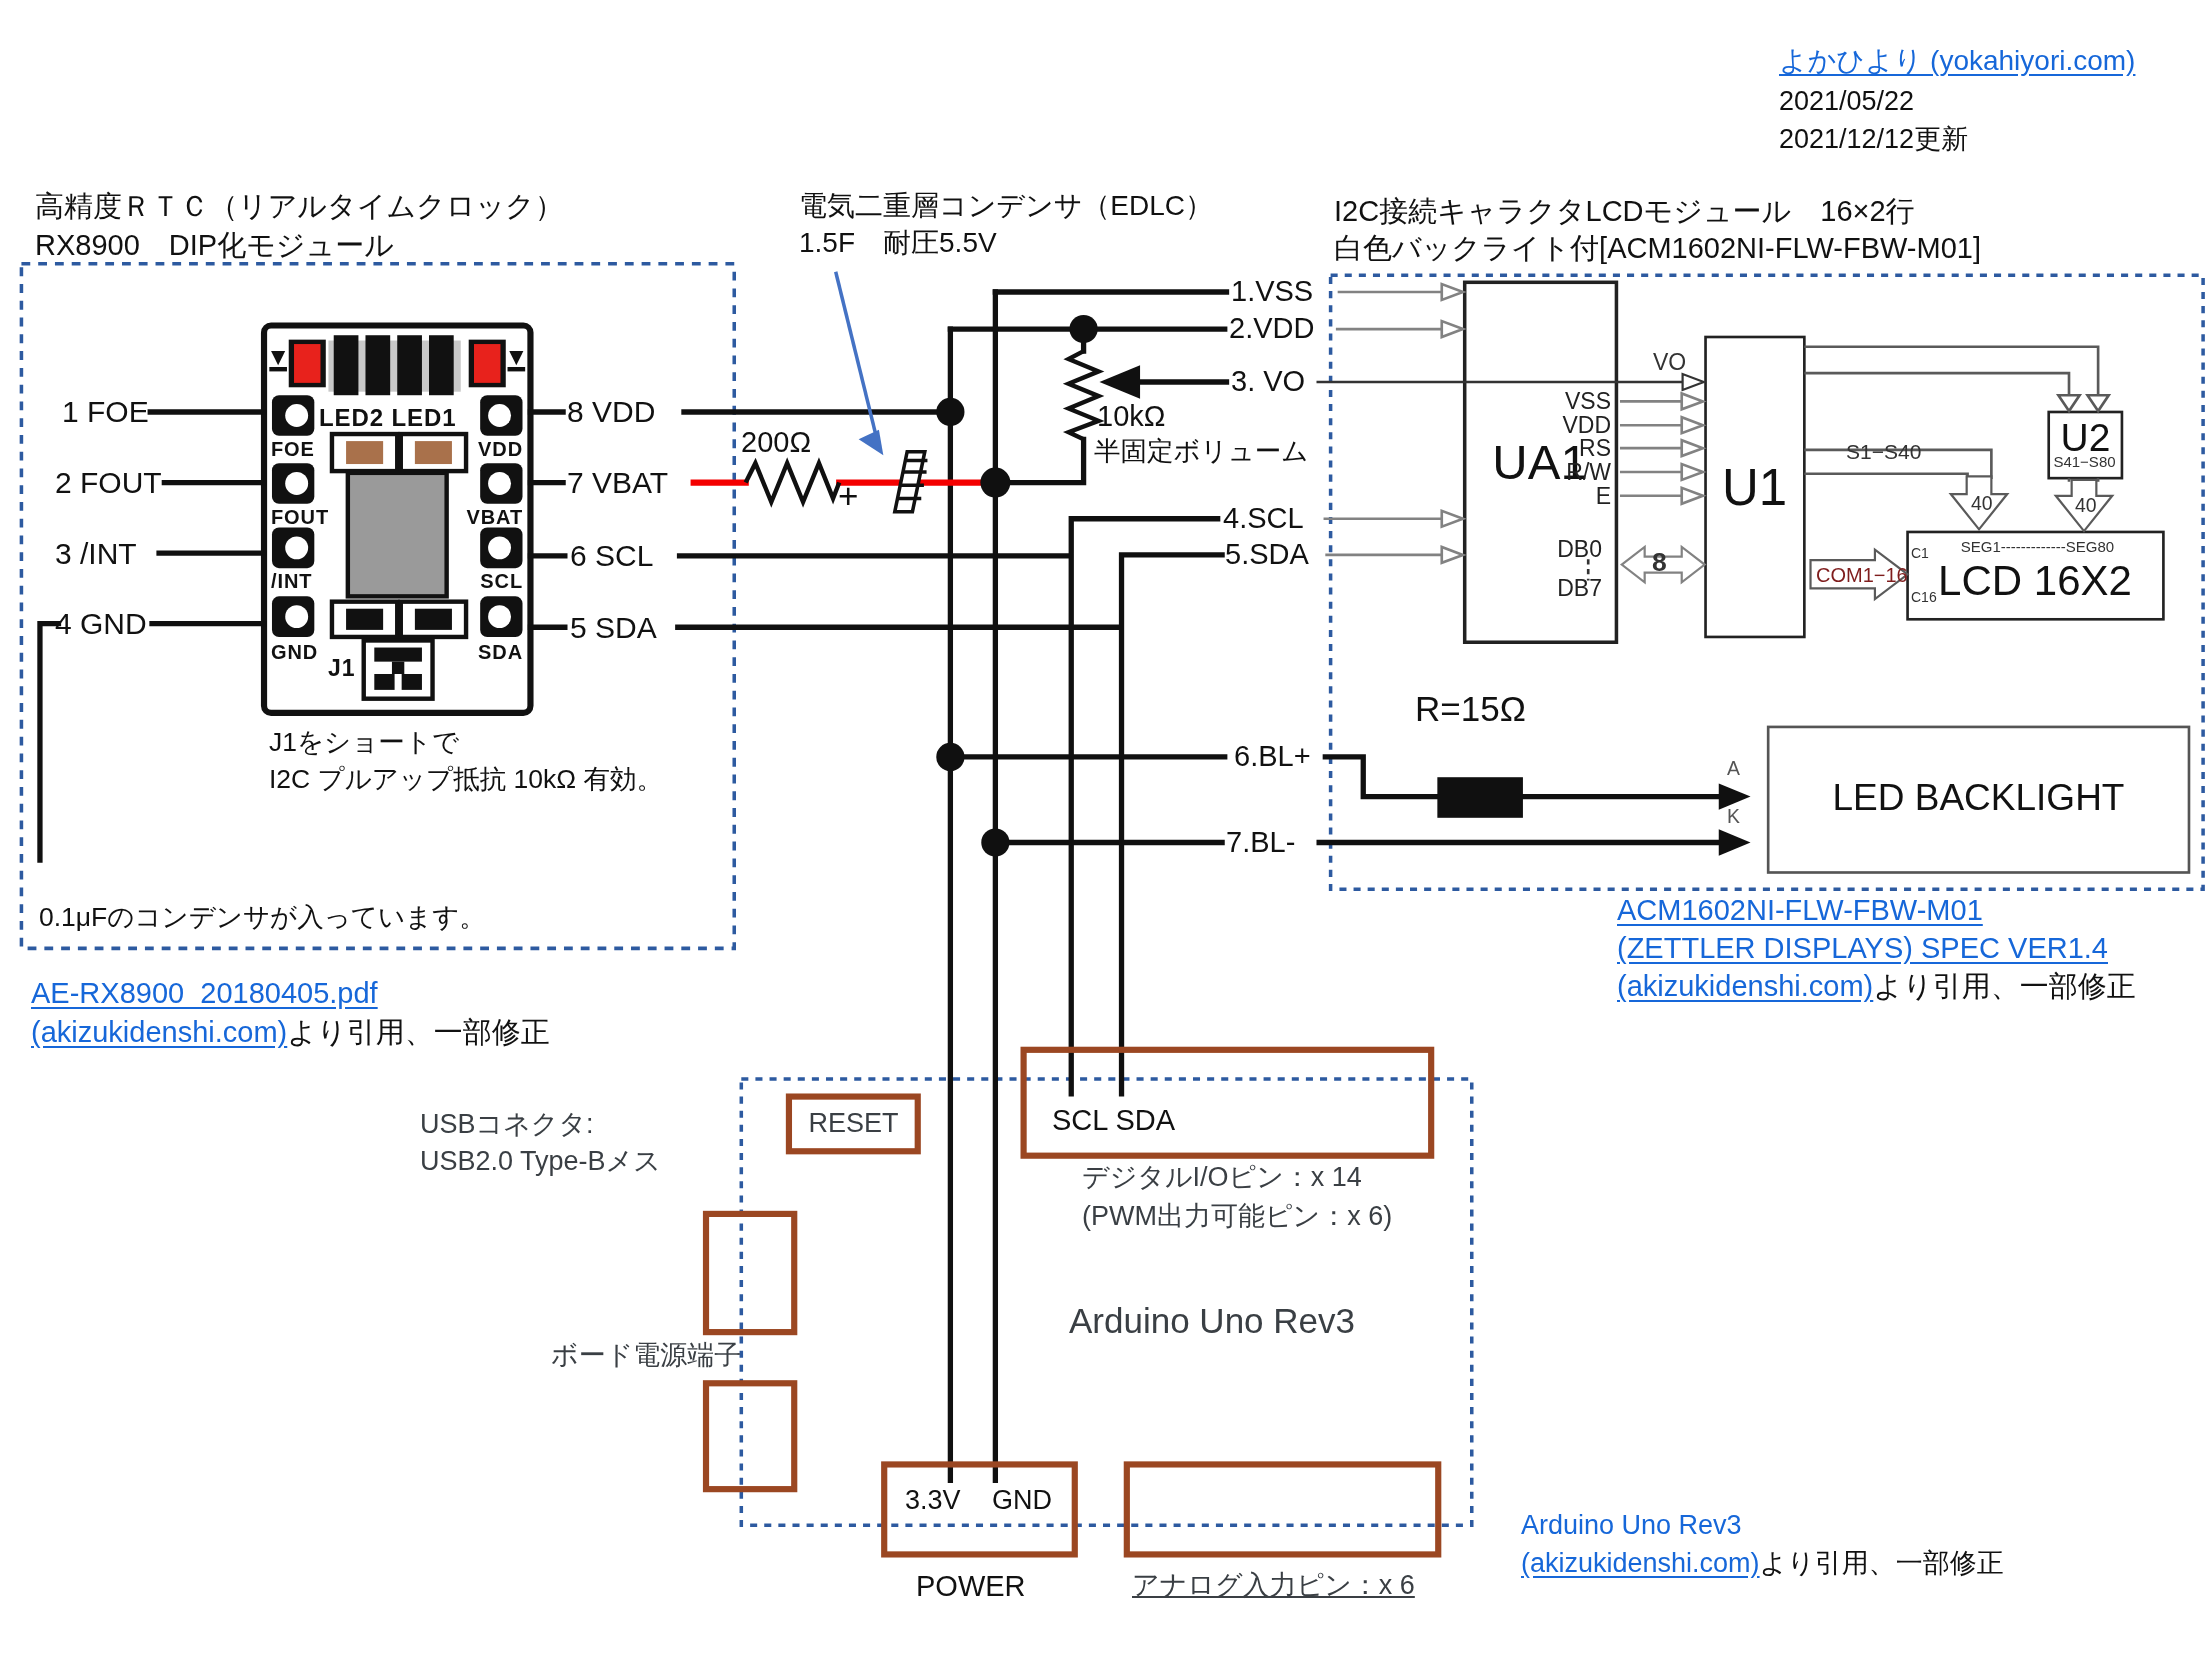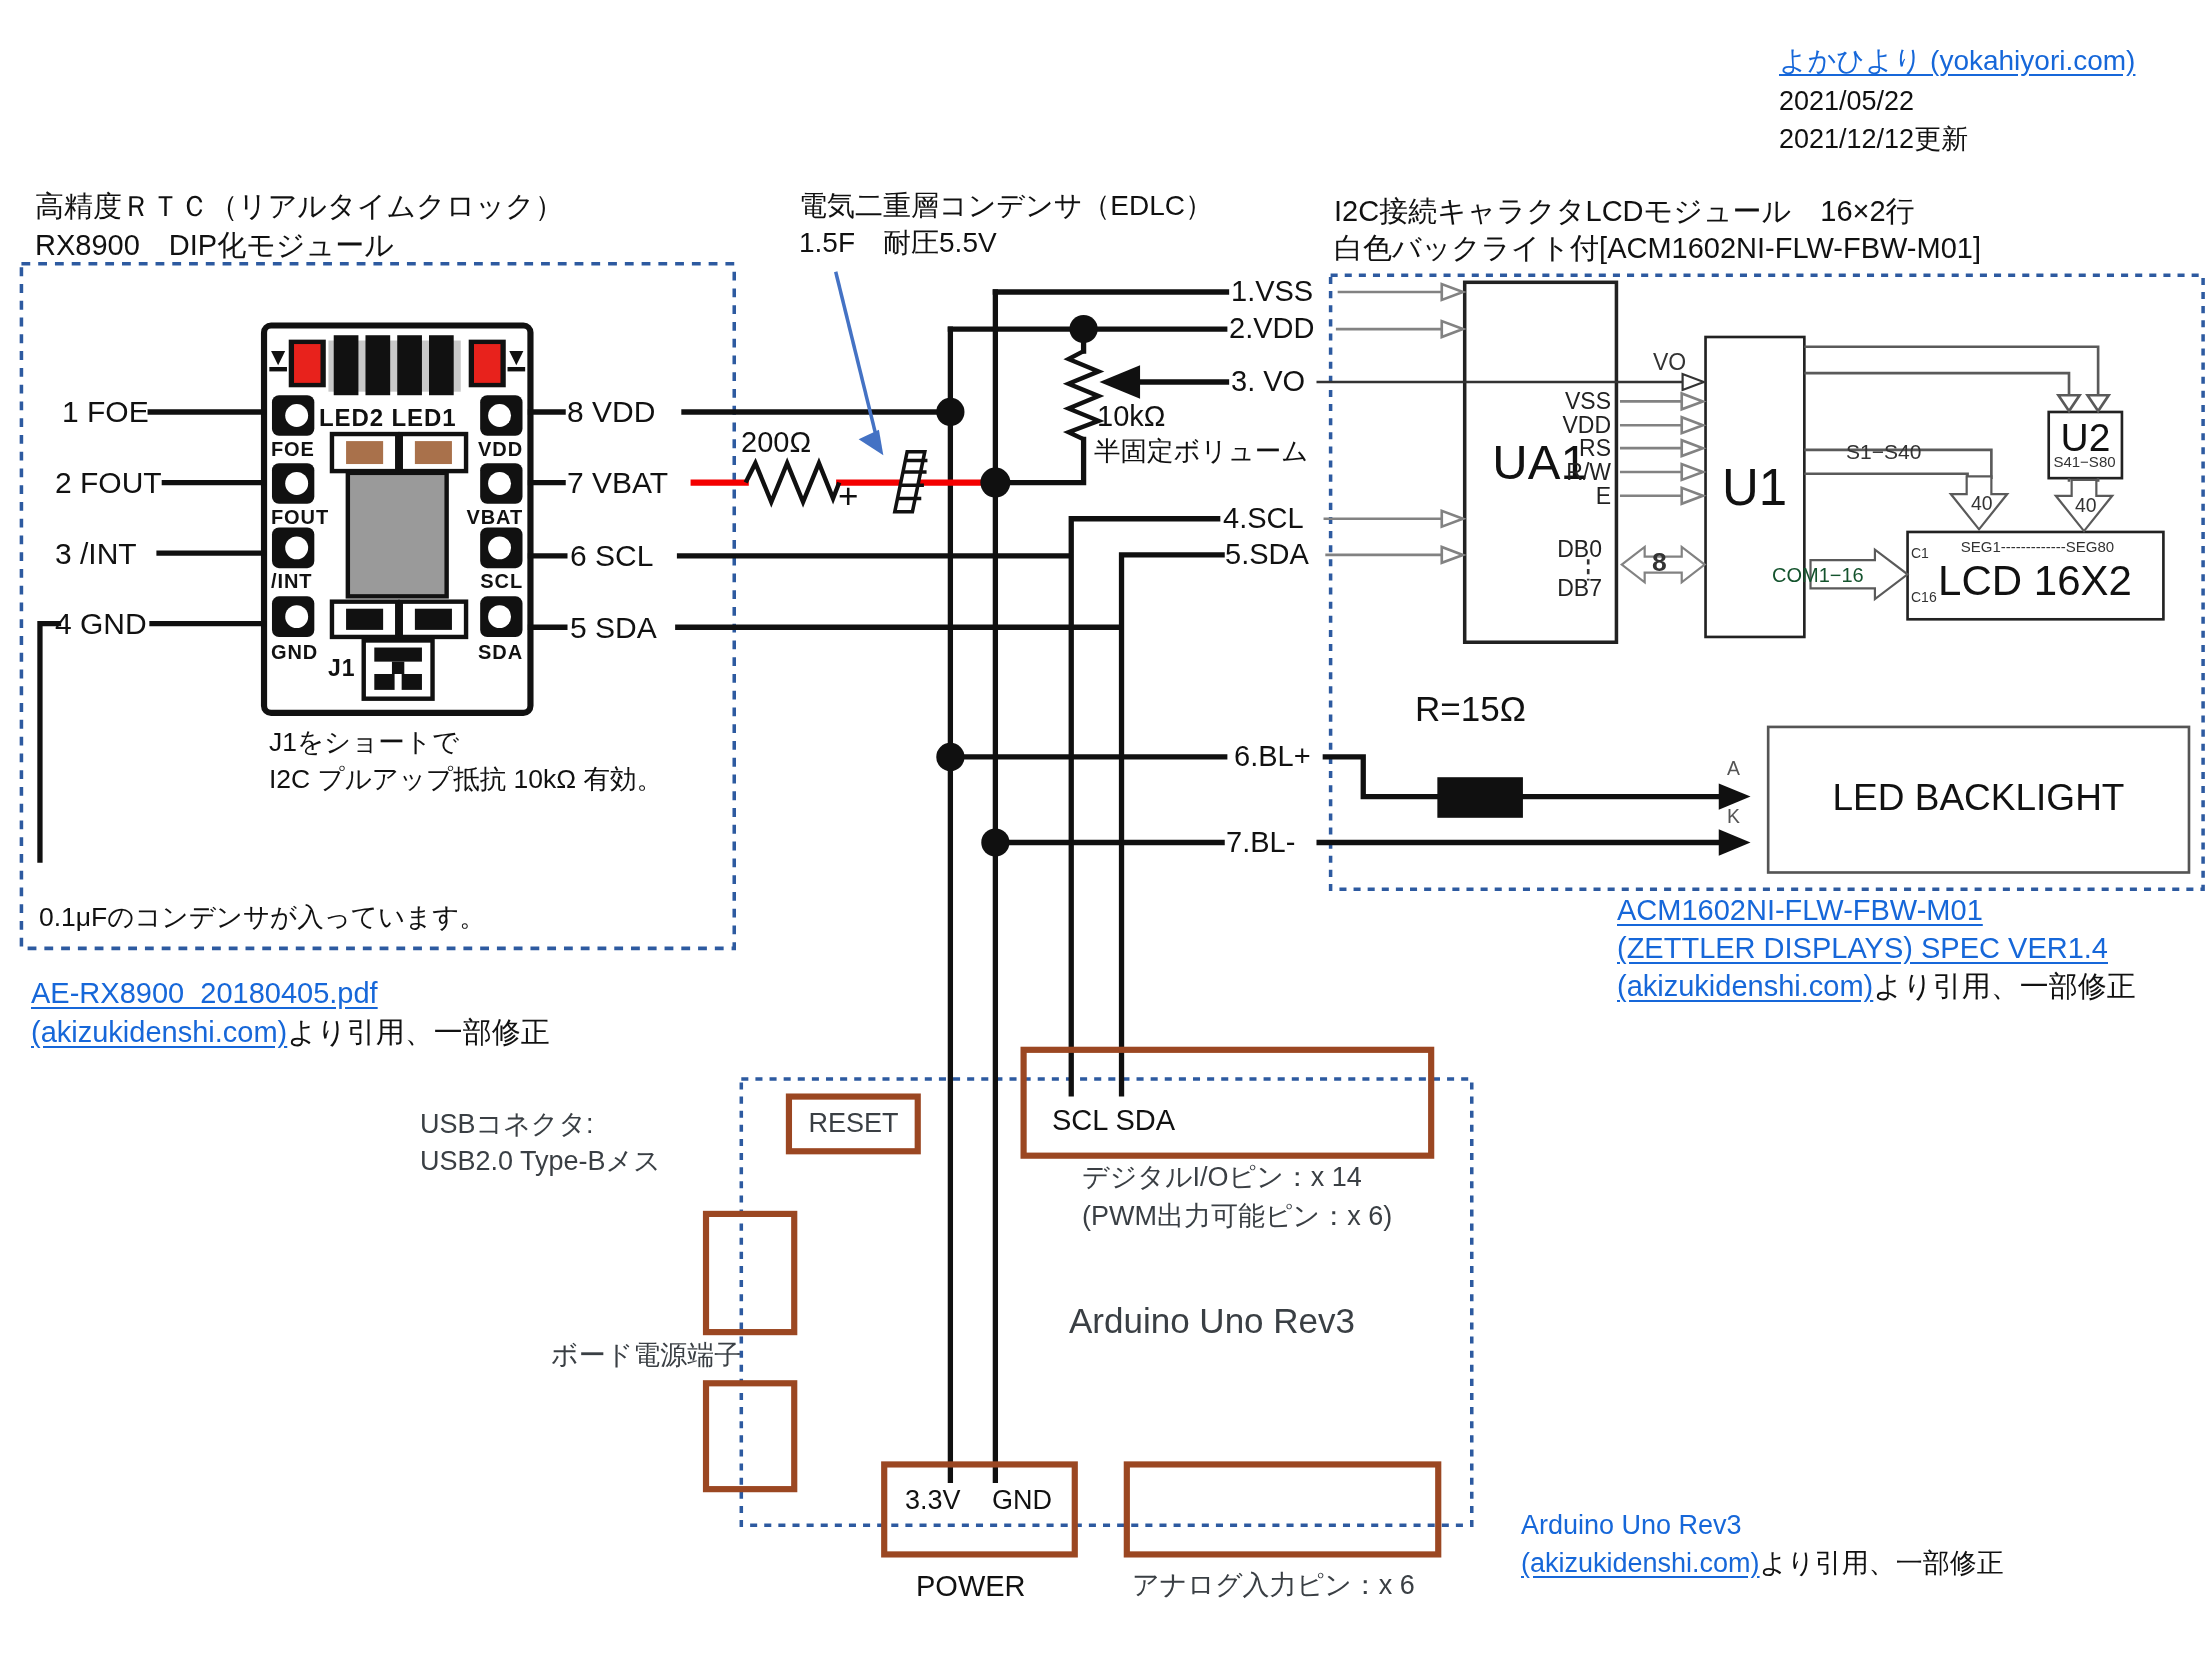--- a/index.html
+++ b/index.html
@@ -286,21 +286,21 @@
   <div class="lbl ctr" style="left:1705px;top:457px;width:99px;font-size:51px;">U1</div>
   <div class="lbl" style="left:1846px;top:439px;font-size:21px;color:#333;">S1−S40</div>
   <div class="lbl" style="left:1971px;top:492px;font-size:19.4px;color:#333;">40</div>
   <div class="lbl ctr" style="left:2049px;top:415px;width:73px;font-size:39px;">U2</div>
   <div class="lbl ctr" style="left:2045px;top:453px;width:79px;font-size:15px;color:#333;text-align:center;">S41−S80</div>
   <div class="lbl" style="left:2075px;top:494px;font-size:19.4px;color:#333;">40</div>
   <div class="lbl ctr" style="left:1923px;top:538px;width:229px;font-size:15px;color:#333;">SEG1-------------SEG80</div>
   <div class="lbl ctr" style="left:1907px;top:556px;width:256px;font-size:42px;">LCD 16X2</div>
   <div class="lbl" style="left:1911px;top:545px;font-size:14px;color:#333;">C1</div>
   <div class="lbl" style="left:1911px;top:589px;font-size:14px;color:#333;">C16</div>
-  <div class="lbl" style="left:1772px;top:563px;font-size:20px;color:#14532d;">COM1−16</div>
+  <div class="lbl" style="left:1816px;top:563px;font-size:20px;color:#7f1d1d;">COM1−16</div>
   <div class="lbl" style="left:1415px;top:688px;font-size:35px;">R=15Ω</div>
   <div class="lbl" style="left:1727px;top:757px;font-size:19.4px;color:#555;">A</div>
   <div class="lbl" style="left:1727px;top:805px;font-size:19.4px;color:#555;">K</div>
   <div class="lbl ctr" style="left:1768px;top:776px;width:421px;font-size:37px;">LED BACKLIGHT</div>
 
   <div class="lbl link" style="left:1617px;top:893px;font-size:29px;">ACM1602NI-FLW-FBW-M01</div>
   <div class="lbl link" style="left:1617px;top:931px;font-size:29px;">(ZETTLER DISPLAYS) SPEC VER1.4</div>
   <div class="lbl" style="left:1617px;top:969px;font-size:29px;">
     <span class="link">(akizukidenshi.com)</span><span>より引用、一部修正</span>
   </div>
@@ -309,20 +309,20 @@
   <div class="lbl gray" style="left:420px;top:1145px;font-size:27px;">USB2.0 Type-Bメス</div>
   <div class="lbl gray" style="left:510px;top:1339px;font-size:27px;margin-left:41px;">ボード電源端子</div>
   <div class="lbl ctr gray" style="left:789px;top:1107px;width:129px;font-size:27px;">RESET</div>
   <div class="lbl" style="left:1052px;top:1103px;font-size:29px;">SCL SDA</div>
   <div class="lbl gray" style="left:1082px;top:1161px;font-size:27px;">デジタルI/Oピン：x 14</div>
   <div class="lbl gray" style="left:1082px;top:1200px;font-size:27px;">(PWM出力可能ピン：x 6)</div>
   <div class="lbl gray" style="left:1069px;top:1300px;font-size:35px;">Arduino Uno Rev3</div>
   <div class="lbl" style="left:905px;top:1484px;font-size:27px;">3.3V</div>
   <div class="lbl" style="left:992px;top:1484px;font-size:27px;">GND</div>
   <div class="lbl" style="left:916px;top:1569px;font-size:29px;">POWER</div>
-  <div class="lbl gray" style="left:1132px;top:1569px;font-size:27px;">アナログ入力ピン：x 6</div>
+  <div class="lbl gray" style="left:1132px;top:1569px;font-size:27px;text-decoration:underline;">アナログ入力ピン：x 6</div>
   <div class="lbl blue" style="left:1521px;top:1509px;font-size:27px;">Arduino Uno Rev3</div>
   <div class="lbl" style="left:1521px;top:1547px;font-size:27px;">
     <span class="link">(akizukidenshi.com)</span><span>より引用、一部修正</span>
   </div>
 
 </div>
 
 
 </body></html>

